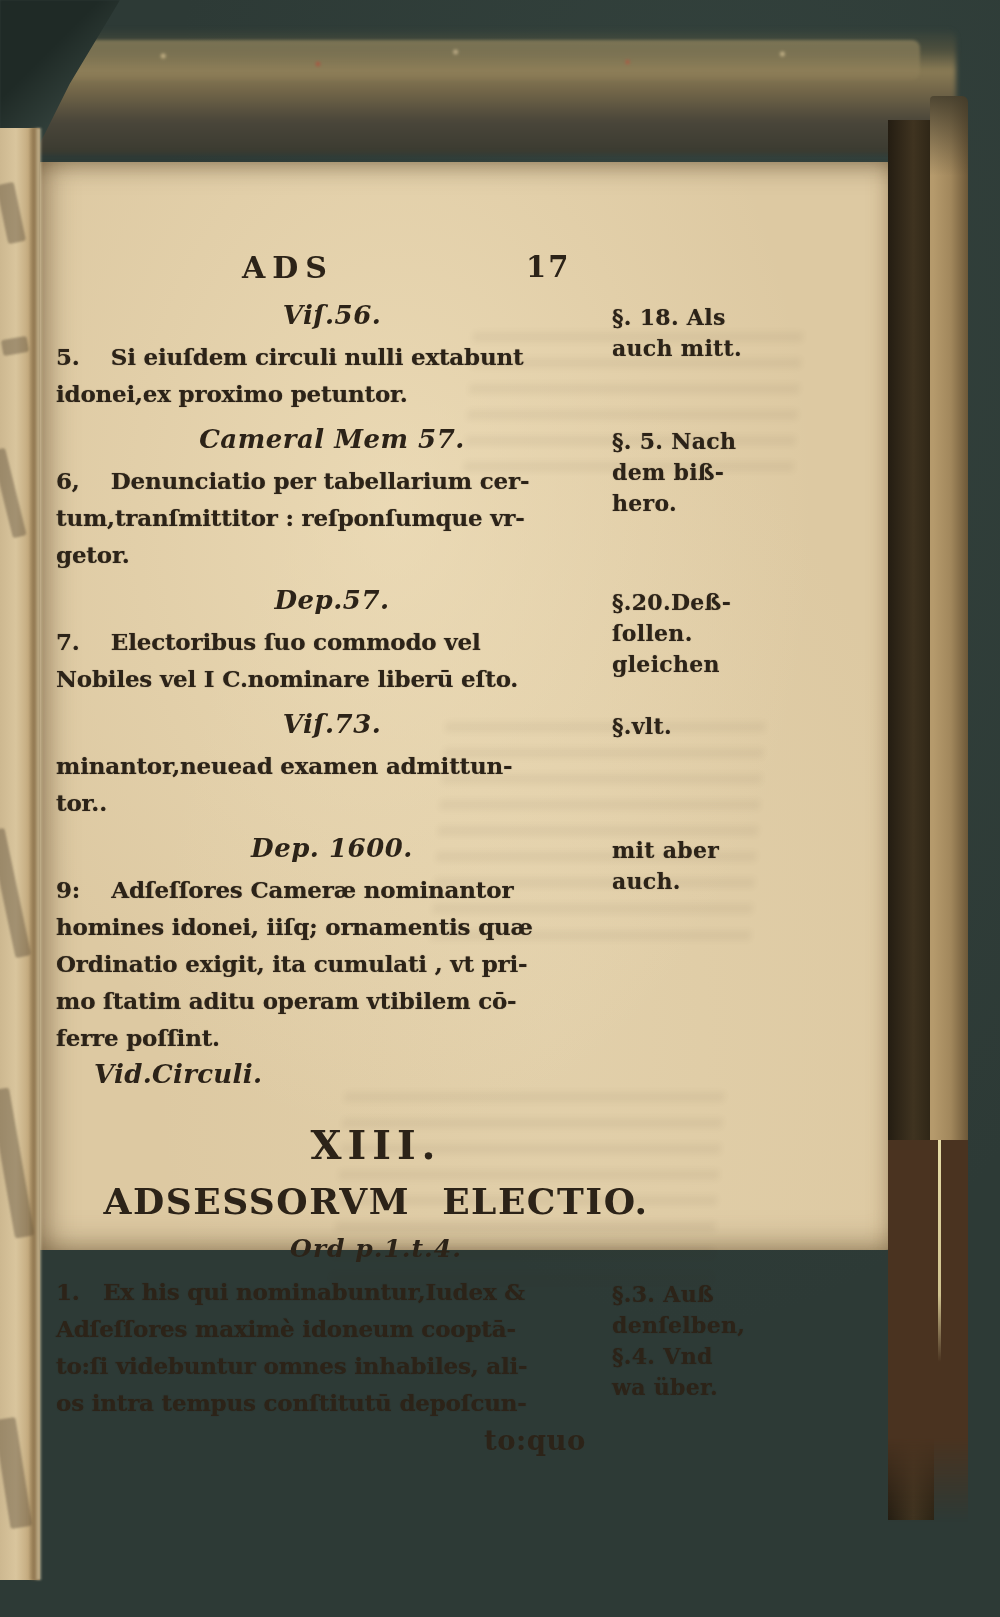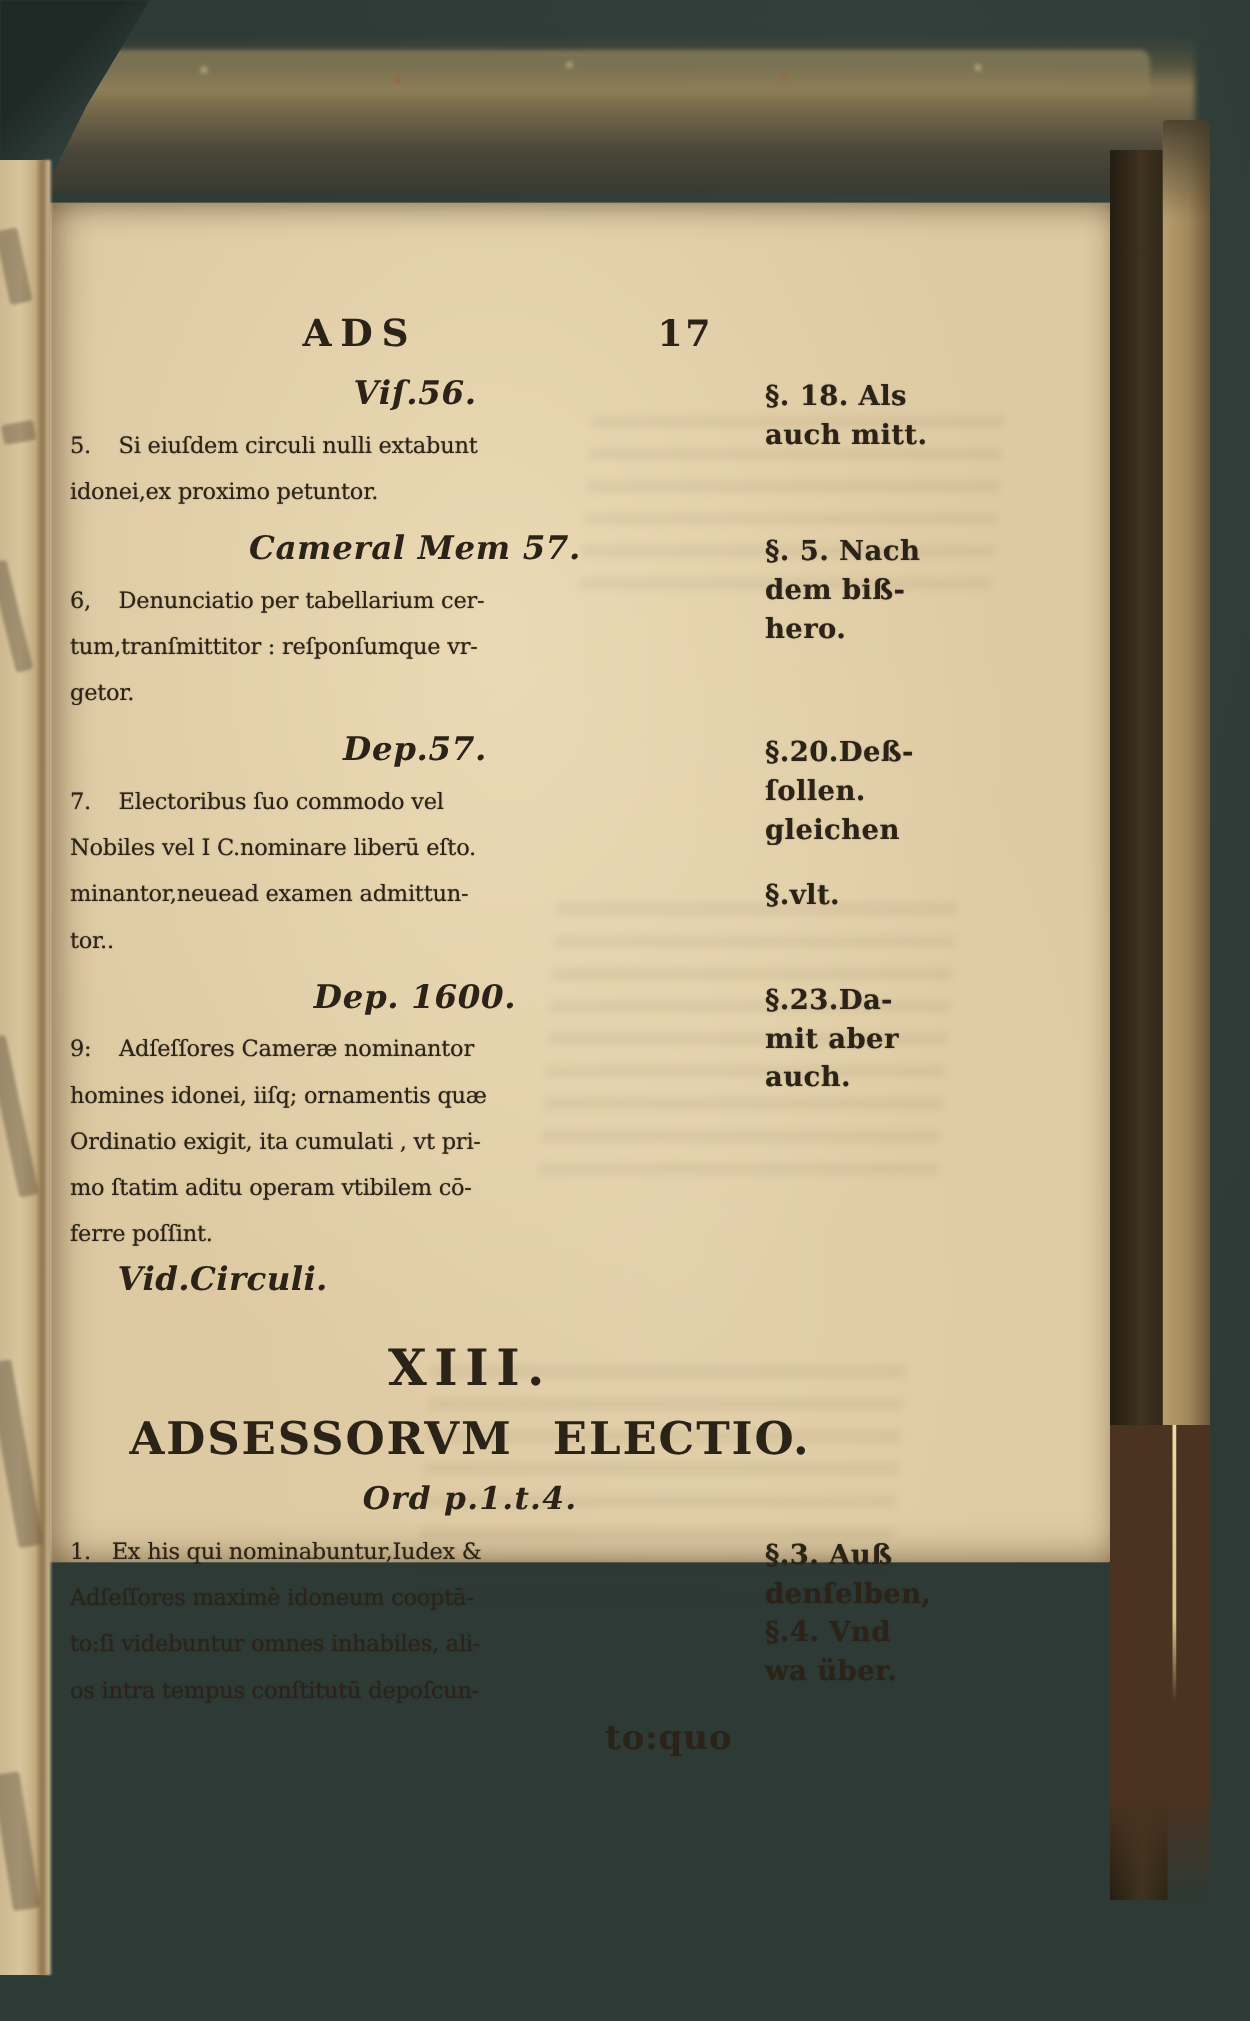--- a/index.html
+++ b/index.html
@@ -79,21 +79,21 @@
   .text-block{
     position:absolute;left:18px;top:126px;width:780px;color:#2c2318;
   }
   .entry{position:relative;}
   .entry-head{
     width:552px;text-align:center;font-style:italic;font-weight:600;
     font-size:26px;line-height:34px;margin:10px 0 6px 0;letter-spacing:.5px;
     white-space:pre;
   }
   .body-line{
-    width:560px;font-size:18px;line-height:37px;font-weight:normal;
+    width:560px;font-size:23px;line-height:37px;font-weight:bold;
     letter-spacing:-.2px;white-space:pre;
     text-shadow:0 0 1px rgba(44,35,24,.55);
   }
   .note-line{
     font-size:26px;line-height:37px;font-weight:600;font-style:italic;
     margin-left:38px;white-space:pre;letter-spacing:.3px;
   }
   .margin-notes{
     position:absolute;left:556px;top:4px;width:210px;
   }
@@ -213,36 +213,36 @@
           <div class="entry-head">Dep.57.</div>
           <div class="body-line">7.    Electoribus ſuo commodo vel</div>
           <div class="body-line">Nobiles vel I C.nominare liberū eſto.</div>
           <div class="margin-notes">
             <div class="margin-line">§.20.Deß-</div>
             <div class="margin-line">ſollen.</div>
             <div class="margin-line">gleichen</div>
           </div>
         </div>
         <div class="entry">
+          <div class="entry-head">Viſ.73.</div>
           <div class="body-line">minantor,neuead examen admittun-</div>
           <div class="body-line">tor..</div>
           <div class="margin-notes">
             <div class="margin-line">§.vlt.</div>
           </div>
         </div>
         <div class="entry">
           <div class="entry-head">Dep. 1600.</div>
           <div class="body-line">9:    Adſeſſores Cameræ nominantor</div>
           <div class="body-line">homines idonei, iiſq; ornamentis quæ</div>
           <div class="body-line">Ordinatio exigit, ita cumulati , vt pri-</div>
           <div class="body-line">mo ſtatim aditu operam vtibilem cō-</div>
           <div class="body-line">ferre poſſint.</div>
           <div class="note-line">Vid.Circuli.</div>
           <div class="margin-notes">
-            <div class="margin-line">§.23.Da-</div>
             <div class="margin-line">mit aber</div>
             <div class="margin-line">auch.</div>
           </div>
         </div>
         <div class="chapter">
           <div class="chapter-number">XIII.</div>
           <div class="chapter-title">ADSESSORVM ELECTIO.</div>
           <div class="chapter-subtitle">Ord p.1.t.4.</div>
         </div>
         <div class="entry">

